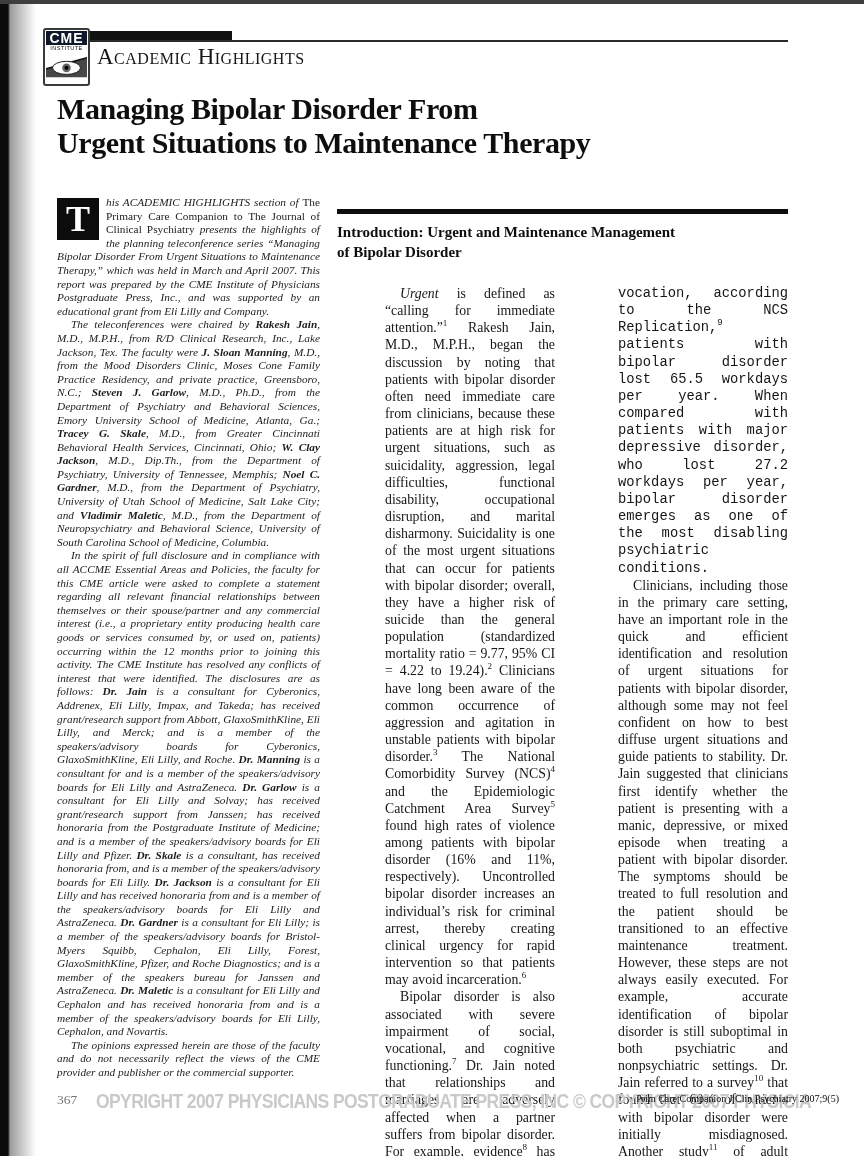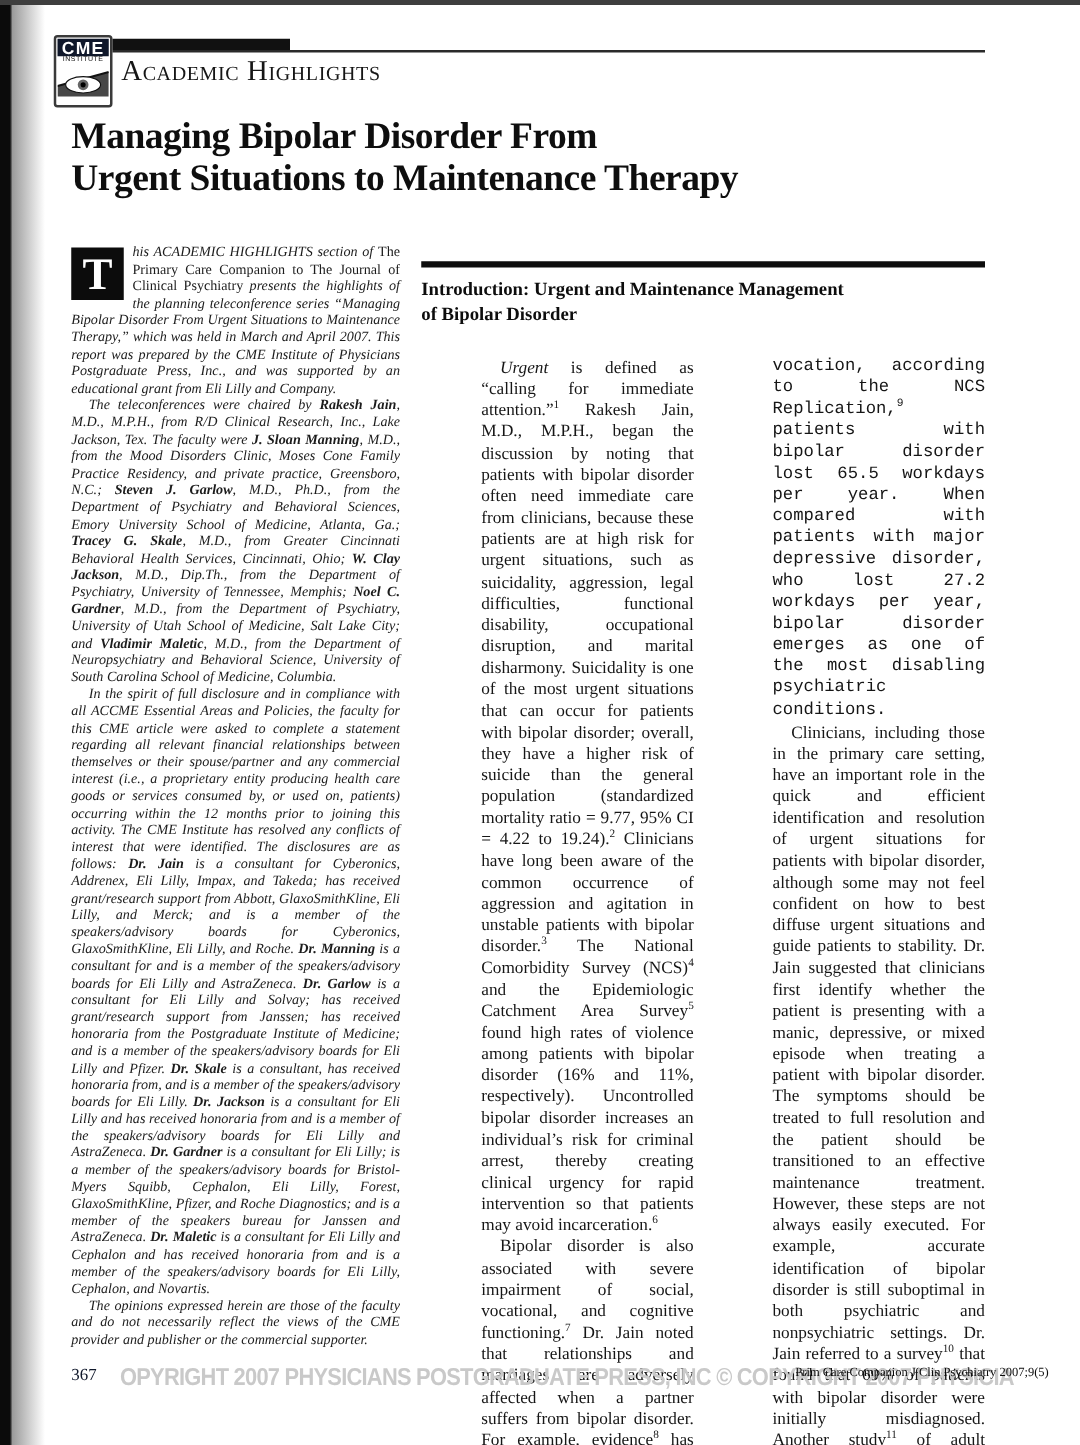--- a/index.html
+++ b/index.html
@@ -48,21 +48,21 @@
   .col p{margin:0;text-indent:15px;}
   .col p.noindent{text-indent:0;font-family:Liberation Mono, monospace;}
   .col i{font-style:italic;}
   sup{font-size:9px;line-height:0;}
 
   
   .watermark{position:absolute;left:96px;top:1090px;width:716px;height:22px;overflow:hidden;
              white-space:nowrap;color:#c9c9c9;font-family:"Liberation Sans",sans-serif;
              font-weight:bold;font-size:17.5px;letter-spacing:-.6px;
              transform:scaleY(1.12);transform-origin:left top;}
-  .pageno{position:absolute;left:57px;top:1092px;font-size:13.5px;color:#0f172a;}
+  .pageno{position:absolute;left:57px;top:1092px;font-size:13.5px;color:#737373;}
   .citation{position:absolute;right:25px;top:1093px;font-size:10px;color:#0a0a0a;}
 </style>
 </head>
 <body>
 
 <div class="edge-left"></div>
 <div class="edge-top"></div>
 
 <div class="logo">
   <div class="logo-cme">CME</div>

